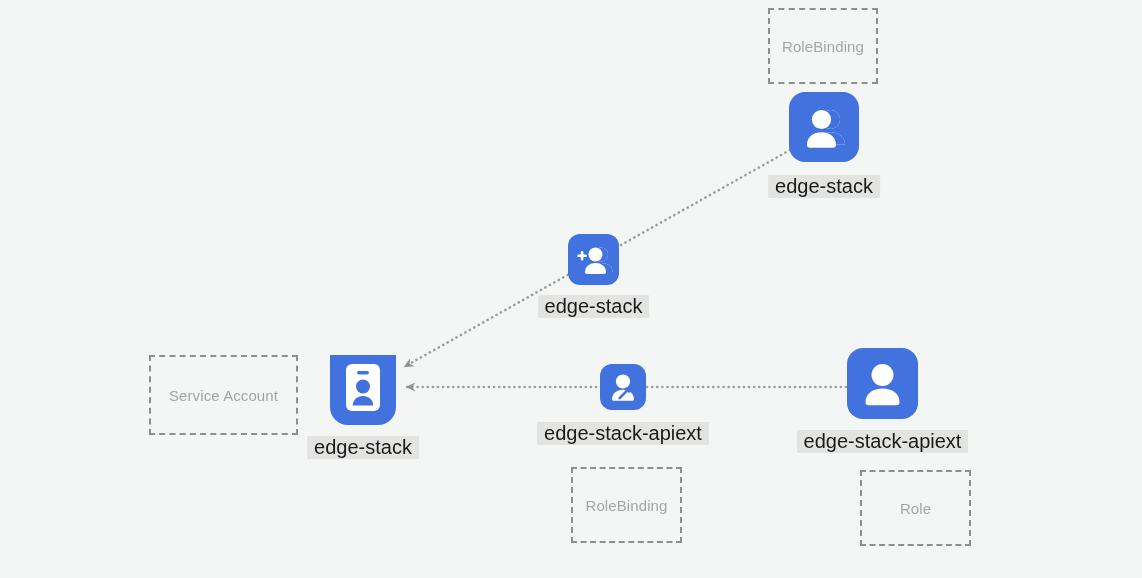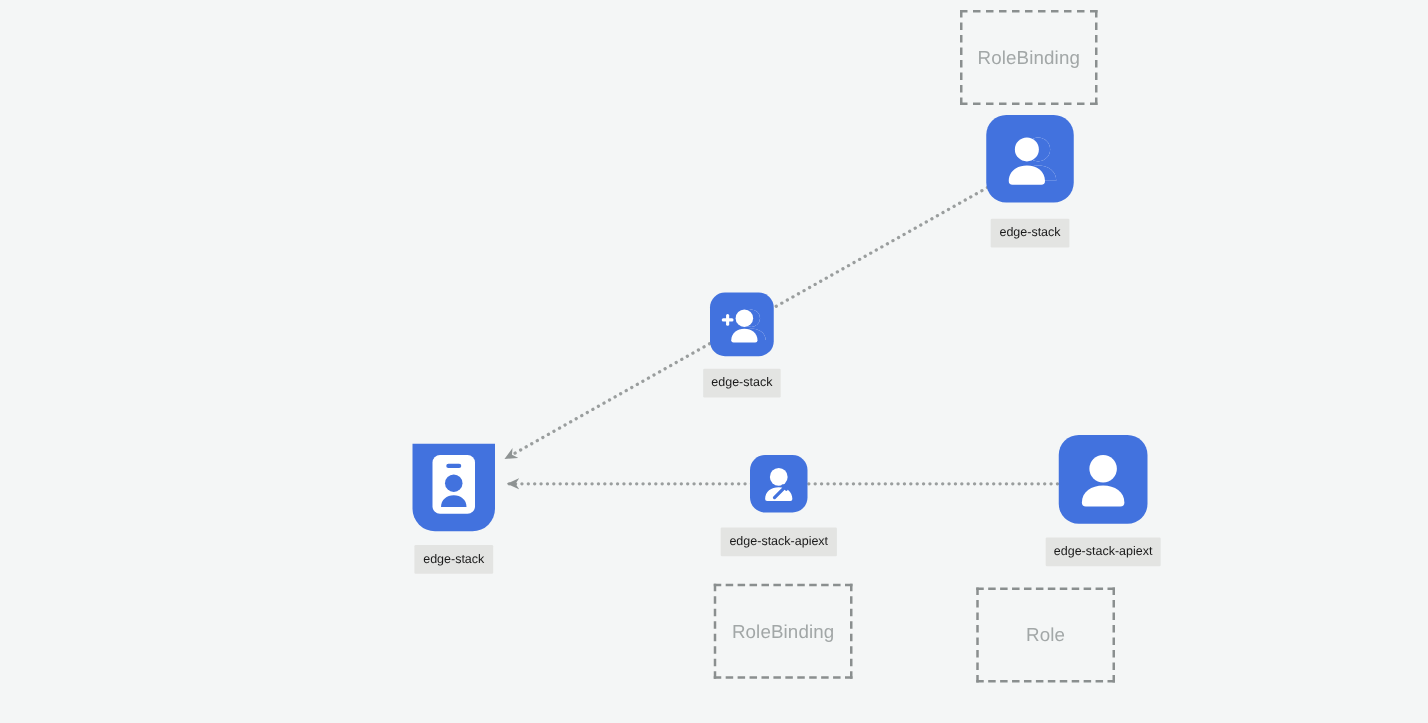--- a/index.html
+++ b/index.html
@@ -73,21 +73,21 @@
     width: 100%;
     height: 100%;
     display: block;
   }
 
   
   .name-chip {
     position: absolute;
     background: #e3e4e2;
     color: #1a1a1a;
-    font-size: 10px;
+    font-size: 20px;
     font-family: "Liberation Sans", sans-serif;
     line-height: 23px;
     height: 23px;
     padding: 0 7px;
     white-space: nowrap;
     border-radius: 1px;
     transform: translateX(-50%);
   }
 </style>
 </head>
@@ -105,26 +105,29 @@
     <line x1="790" y1="150" x2="404" y2="367" stroke="#9a9e9e" stroke-width="2.6" stroke-dasharray="0.1 5" stroke-linecap="round" marker-end="url(#arrowhead)"></line>
 
     <line x1="846" y1="387" x2="406" y2="387" stroke="#9a9e9e" stroke-width="2.6" stroke-dasharray="0.1 5" stroke-linecap="round" marker-end="url(#arrowhead)"></line>
   </svg>
 
   <div class="kind-box" style="left:768px; top:8px; width:110px; height:76px;">
     <span class="kind-label">RoleBinding</span>
   </div>
 
 
+  <div class="kind-box" style="left:149px; top:355px; width:149px; height:80px;">
+    <span class="kind-label">Service Account</span>
+  </div>
 
   <div class="kind-box" style="left:571px; top:467px; width:111px; height:76px;text-align:right;">
     <span class="kind-label">RoleBinding</span>
   </div>
 
-  <div class="kind-box" style="left:781px; top:470px; width:111px; height:76px;">
+  <div class="kind-box" style="left:860px; top:470px; width:111px; height:76px;">
     <span class="kind-label">Role</span>
   </div>
 
   <div class="node" style="left:789px; top:92px; width:70px; height:70px;">
     <div class="icon-tile rounded" style="width:70px; height:70px;">
       <svg viewBox="0 0 70 70" xmlns="http://www.w3.org/2000/svg" aria-hidden="true">
 
         <circle cx="41.5" cy="27.5" r="9.6" fill="#ffffff"></circle>
         <path d="M27 52.5c0-7.7 6.6-12.2 14.6-12.2S56 44.8 56 52.5z" fill="#ffffff"></path>
         <circle cx="41.5" cy="27.5" r="9.6" fill="#4272de"></circle>

